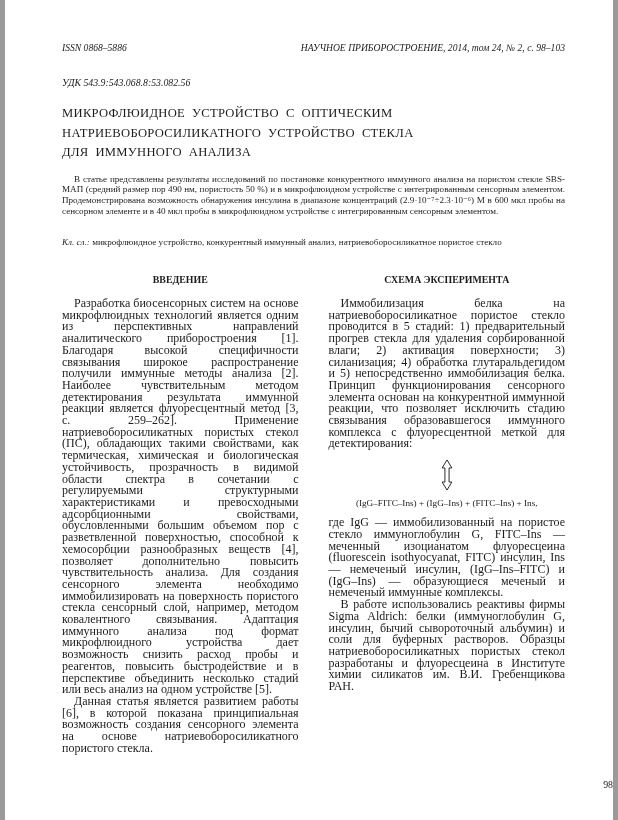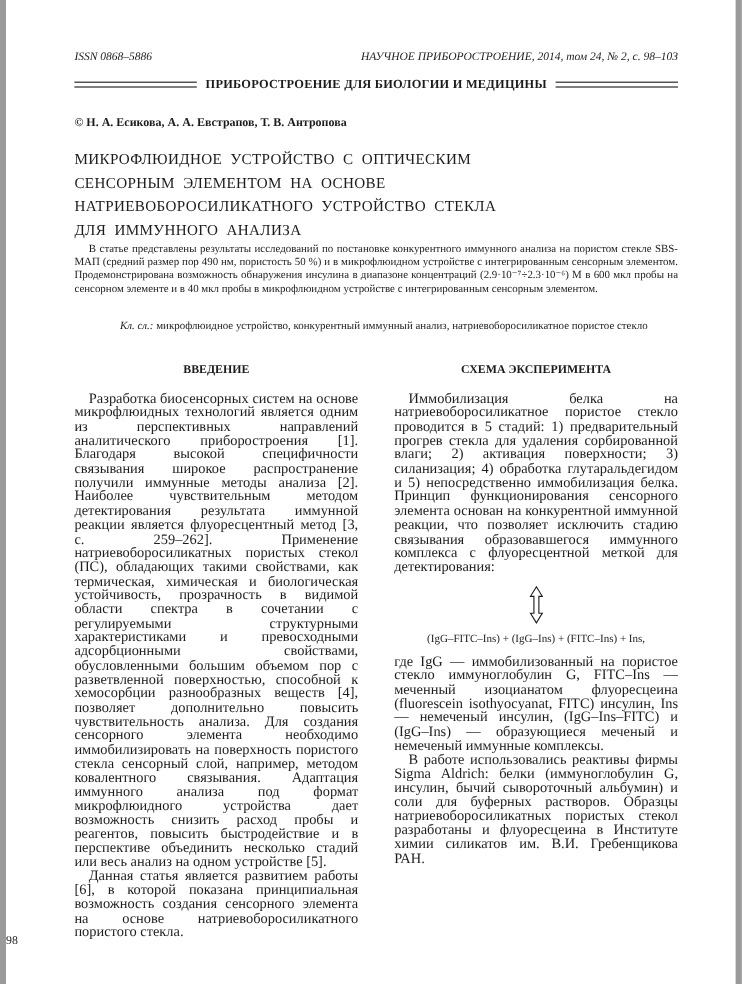--- a/index.html
+++ b/index.html
@@ -16,58 +16,52 @@
   }
   
   .topline { display:flex; justify-content:space-between; font-style:italic; font-size:9.6px; }
   
   .banner { display:flex; align-items:center; margin-top:12px; }
   .banner-rule { flex:1 1 auto; height:3px; border-top:1.4px solid #2b2b2b; border-bottom:1px solid #2b2b2b; }
   .banner-text { font-weight:bold; font-size:10.3px; letter-spacing:0.2px; padding:0 7px; white-space:nowrap; }
   .udc { margin-top:24px; font-style:italic; font-size:9.8px; }
   .authors { margin-top:21px; font-weight:bold; font-size:10px; }
   .title { margin-top:16px; text-align:left; font-weight:normal; font-size:12.6px; line-height:19.5px; letter-spacing:0.3px; word-spacing:3.5px; }
-  .abstract { font-size:9.1px; line-height:10.9px; text-align:justify; text-indent:12px; }
+  .abstract { margin-top:11px; font-size:9.1px; line-height:10.9px; text-align:justify; text-indent:12px; }
   .keywords { margin-top:20px; font-size:9.1px; line-height:10.9px; text-align:justify; }
-  .keywords .kw-label { font-style:italic;margin-left:38px; }
+  .keywords .kw-label { font-style:italic; }
   
   .columns { display:flex; gap:30px; margin-top:26px;justify-content:space-between; }
   .col { flex:1 1 0; min-width:0; }
   .col-heading { text-align:center; font-weight:bold; font-size:9.9px; margin:0 0 13px 0; }
   .col p { margin:0; font-size:12px; line-height:11.7px; text-align:justify; text-indent:12px; }
   .col p.noindent { text-indent:0; }
   
   .formula { margin:9px 0 8px 0; text-align:center; font-size:9.4px; }
   .formula-line { line-height:12px; }
   .formula-line.second { font-size:9.2px; }
   .arrow-wrap { margin:5px 0 6px 0; line-height:0; }
-  .footer-page { position:absolute; left:0; bottom:30px; width:100%; text-align:left; font-size:9.9px; }
+  .footer-page { position:absolute; left:0; bottom:30px; width:100%; text-align:right; font-size:9.9px; }
 </style>
 </head>
 <body>
 
 <div class="page">
 
   <div class="topline">
     <span>ISSN 0868–5886</span>
     <span>НАУЧНОЕ ПРИБОРОСТРОЕНИЕ, 2014, том 24, № 2, с. 98–103</span>
   </div>
 
-  <div class="banner">
-    <div class="banner-rule"></div>
-    <div class="banner-text">ПРИБОРОСТРОЕНИЕ ДЛЯ БИОЛОГИИ И МЕДИЦИНЫ</div>
-    <div class="banner-rule"></div>
-  </div>
 
+  <div class="udc">УДК 543.9:543.068.8:53.082.56</div>
 
-  <div class="authors">© Н. А. Есикова, А. А. Евстрапов, Т. В. Антропова</div>
 
   <div class="title">
     <div>МИКРОФЛЮИДНОЕ УСТРОЙСТВО С ОПТИЧЕСКИМ</div>
-    <div>СЕНСОРНЫМ ЭЛЕМЕНТОМ НА ОСНОВЕ</div>
     <div>НАТРИЕВОБОРОСИЛИКАТНОГО УСТРОЙСТВО СТЕКЛА</div>
     <div>ДЛЯ ИММУННОГО АНАЛИЗА</div>
   </div>
 
   <div class="abstract">В статье представлены результаты исследований по постановке конкурентного иммунного анализа на пористом стекле SBS-МАП (средний размер пор 490 нм, пористость 50 %) и в микрофлюидном устройстве с интегрированным сенсорным элементом. Продемонстрирована возможность обнаружения инсулина в диапазоне концентраций (2.9·10⁻⁷÷2.3·10⁻⁶) М в 600 мкл пробы на сенсорном элементе и в 40 мкл пробы в микрофлюидном устройстве с интегрированным сенсорным элементом.</div>
 
   <div class="keywords">
     <span class="kw-label">Кл. сл.:</span>
     <span> </span>
     <span>микрофлюидное устройство, конкурентный иммунный анализ, натриевоборосиликатное пористое стекло</span>

